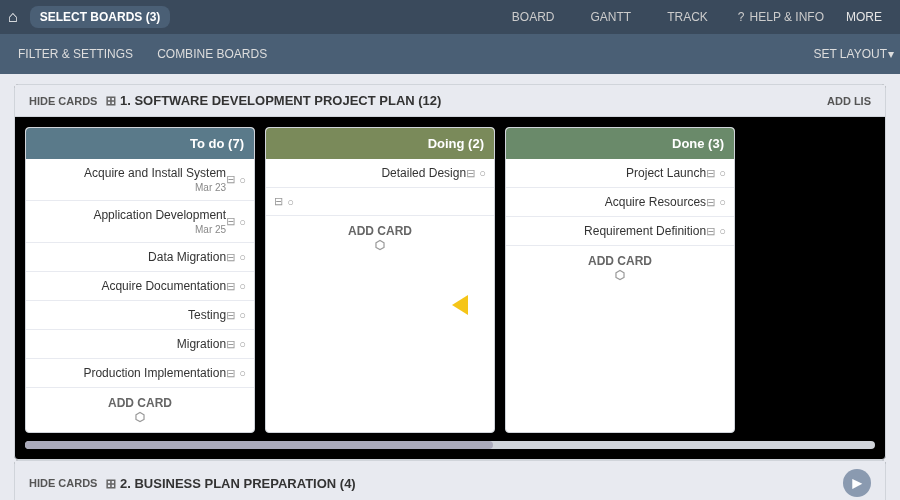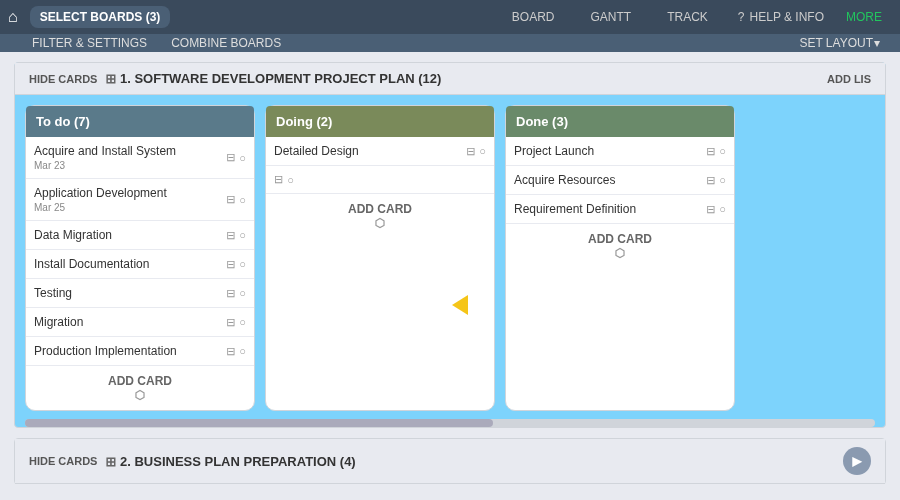--- a/index.html
+++ b/index.html
@@ -19,50 +19,50 @@
     .top-nav .nav-links { display: flex; gap: 0; }
     .top-nav .nav-link {
       padding: 4px 18px; font-size: 12px; cursor: pointer;
       color: #ccc; text-transform: uppercase;
     }
     .top-nav .help-info {
       display: flex; align-items: center; gap: 5px;
       padding: 4px 12px; font-size: 12px; cursor: pointer; color: #ccc;
     }
     .top-nav .more-btn {
-      padding: 4px 10px; font-size: 12px; cursor: pointer; color: #22c55e;
+      padding: 4px 10px; font-size: 12px; cursor: pointer; color: #e5e5e5;
     }
 
     
     .sub-nav {
       display: flex; align-items: center;
       background: #4a5f75; color: #fff;
-      height: 18px; padding: 0 20px;
+      height: 40px; padding: 0 6px;
     }
     .sub-nav .sub-link {
       padding: 4px 12px; font-size: 12px; cursor: pointer;
       color: #ddd; text-transform: uppercase;
     }
     .sub-nav .set-layout {
       margin-left: auto; display: flex; align-items: center; gap: 1px;
       font-size: 12px; cursor: pointer; color: #ddd; text-transform: uppercase;
     }
 
     
     .main-content {
       padding: 10px 14px;
       height: calc(500px - 68px);
       overflow-y: auto;
     }
 
     
     .board-section {
-      background: #7dd3fc; border: 1px solid #d0d4da;
-      border-radius: 4px; margin-bottom: 10px;
-      padding: 0 0 0 0;
+      background: #000000; border: 1px solid #d0d4da;
+      border-radius: 4px; 
+      padding: 0 0 10px 0;
     }
     .board-section-header {
       display: flex; align-items: center; justify-content: space-between;
       padding: 8px 14px; font-size: 13px; font-weight: bold;
       color: #333; text-transform: uppercase;
       border-bottom: 1px solid #d0d4da; background: #e8eaf0;
     }
     .board-section-header .header-left {
       display: flex; align-items: center; gap: 8px;
     }
@@ -75,23 +75,24 @@
     }
 
     
     .columns-area {
       display: flex; gap: 10px; padding: 10px 10px 0 10px;
       overflow-x: auto;
     }
 
     
     .column {
-      background: #fff; border-radius: 10px; min-width: 230px; width: 230px;
+      background: #fff; border-radius: 4px; min-width: 230px; width: 230px;
       border: 1px solid #d0d4da;
       flex-shrink: 0;
+      text-align: right;
     }
     .column-header {
       background: #5a7a8a; color: #fff;
       padding: 8px 10px; font-size: 13px; font-weight: bold;
       border-radius: 4px 4px 0 0;
     }
     .column-header.done { background: #6a8a6a; }
     .column-header.doing { background: #7a8a5a; }
 
     
@@ -195,21 +196,21 @@
           <div class="card-left">
             <div class="card-title">Data Migration</div>
           </div>
           <div class="card-actions">
             <span class="card-icon">⊟</span>
             <span class="card-icon">○</span>
           </div>
         </div>
         <div class="card">
           <div class="card-left">
-            <div class="card-title">Install Documentation</div>
+            <div class="card-title">Acquire Documentation</div>
           </div>
           <div class="card-actions">
             <span class="card-icon">⊟</span>
             <span class="card-icon">○</span>
           </div>
         </div>
         <div class="card">
           <div class="card-left">
             <div class="card-title">Testing</div>
           </div>

